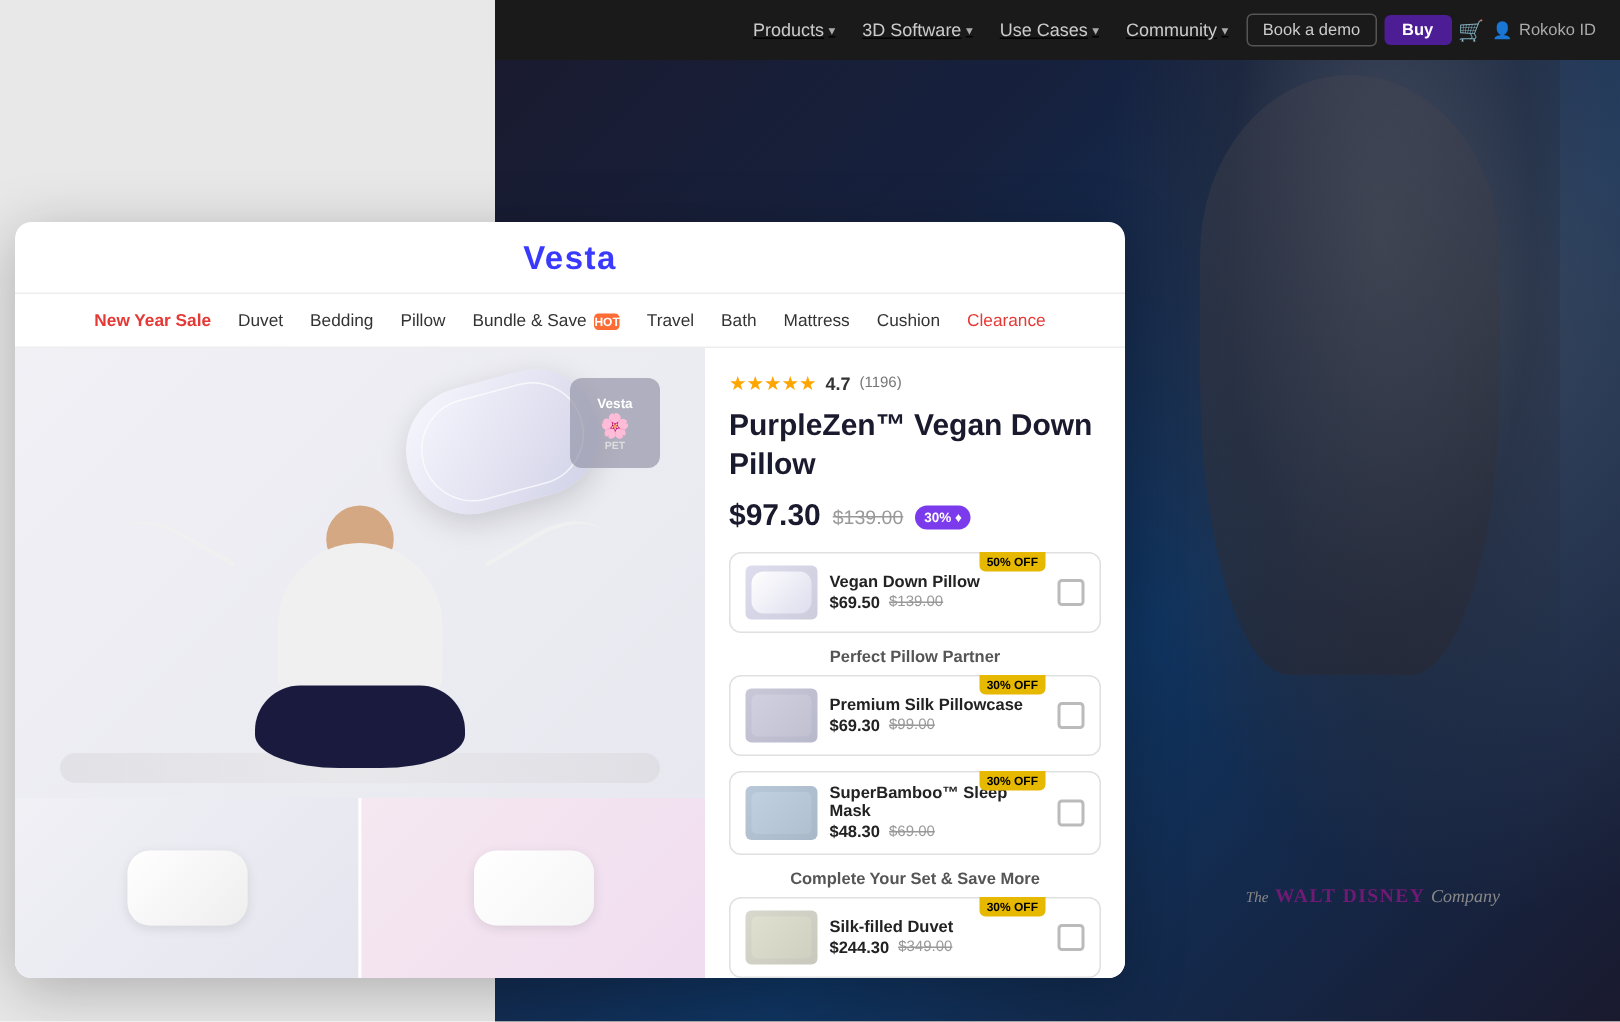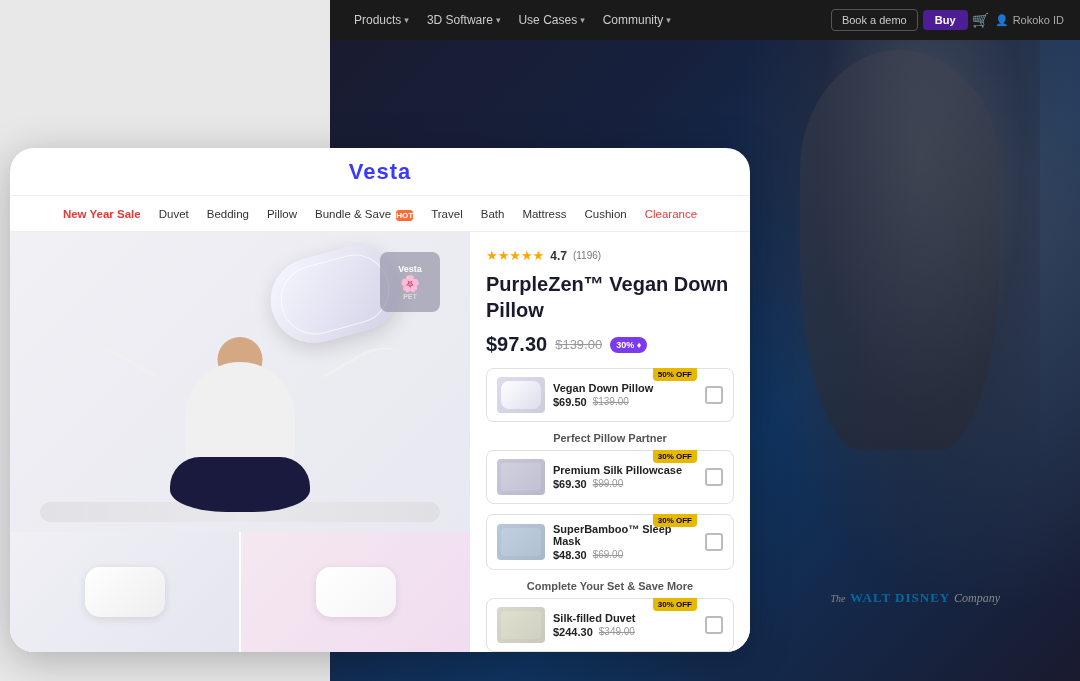--- a/index.html
+++ b/index.html
@@ -45,21 +45,22 @@
       align-items: center;
       padding: 0 16px;
       z-index: 10;
       gap: 4px;
     }
     .dark-navbar-nav {
       display: flex;
       align-items: center;
       gap: 2px;
       flex: 1;
-      justify-content: flex-start;
+      justify-content: flex-end;
+      text-decoration: underline;
     }
     .dark-nav-item {
       color: #ccc;
       font-size: 12px;
       padding: 4px 8px;
       cursor: pointer;
       display: flex;
       align-items: center;
       gap: 3px;
       white-space: nowrap;
@@ -107,21 +108,21 @@
     }
 
     
     .vesta-card {
       position: absolute;
       top: 148px;
       left: 10px;
       width: 740px;
       height: 504px;
       background: #fff;
-      border-radius: 24px;
+      border-radius: 11px;
       box-shadow: 0 8px 40px rgba(0,0,0,0.25);
       overflow: hidden;
       z-index: 20;
     }
 
     
     .vesta-header {
       height: 48px;
       border-bottom: 1px solid #eee;
       display: flex;
@@ -394,21 +395,21 @@
       <span>Rokoko ID</span>
     </span>
   </div>
 </div>
 
 <div style="position:absolute;bottom:120px;left:400px;z-index:5;">
   <span style="color:#555;font-size:13px;">n pipelines of thousands of 3D Creators, including:</span>
 </div>
 <div style="position:absolute;bottom:75px;right:80px;z-index:5;">
   <span style="color:#888;font-size:10px;font-style:italic;font-family:serif;">The</span>
-  <span style="color:#0369a1;font-size:13px;font-weight:700;font-family:serif;letter-spacing:1px;"> WALT DISNEY </span>
+  <span style="color:#701a75;font-size:13px;font-weight:700;font-family:serif;letter-spacing:1px;"> WALT DISNEY </span>
   <span style="color:#888;font-size:12px;font-style:italic;font-family:serif;">Company</span>
 </div>
 
 <div class="vesta-card">
 
   <div class="vesta-header">
     <span class="vesta-logo">Vesta</span>
   </div>
 
   <div class="vesta-nav">

